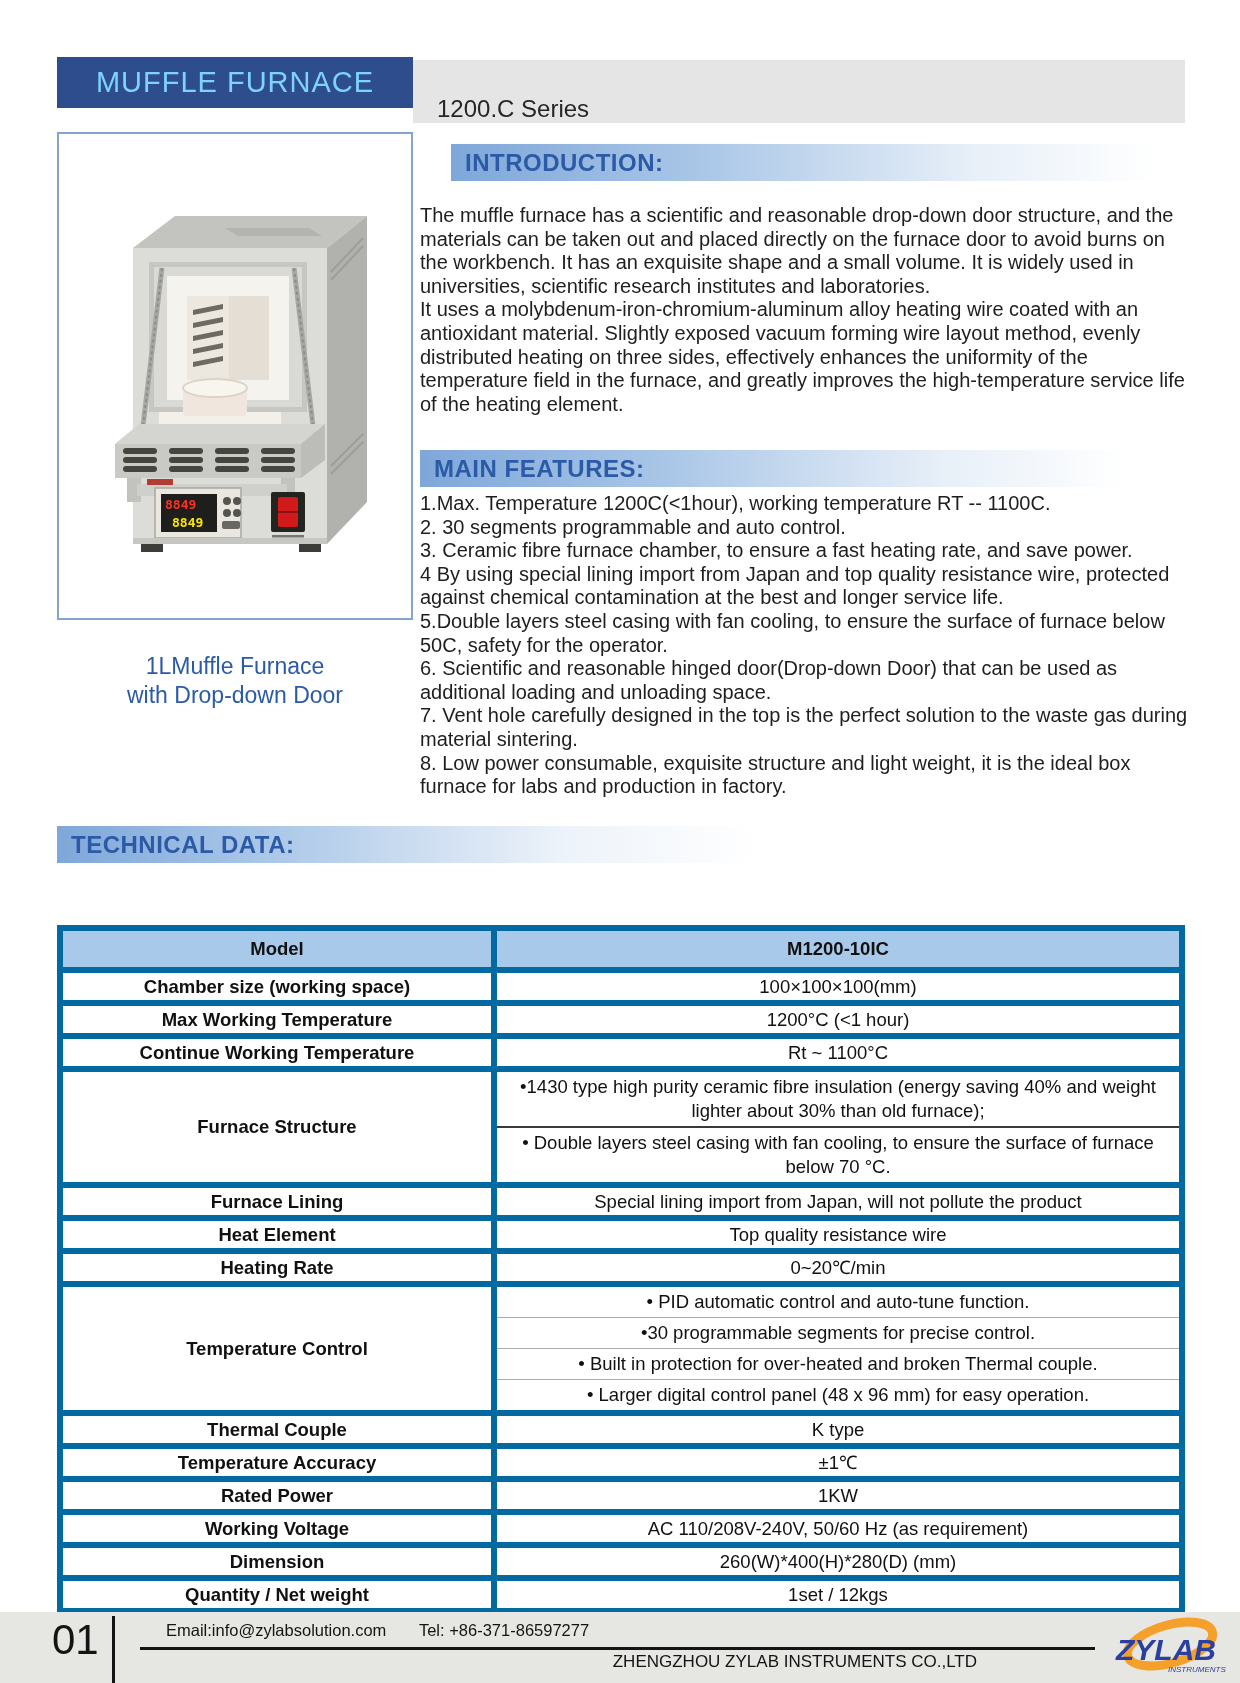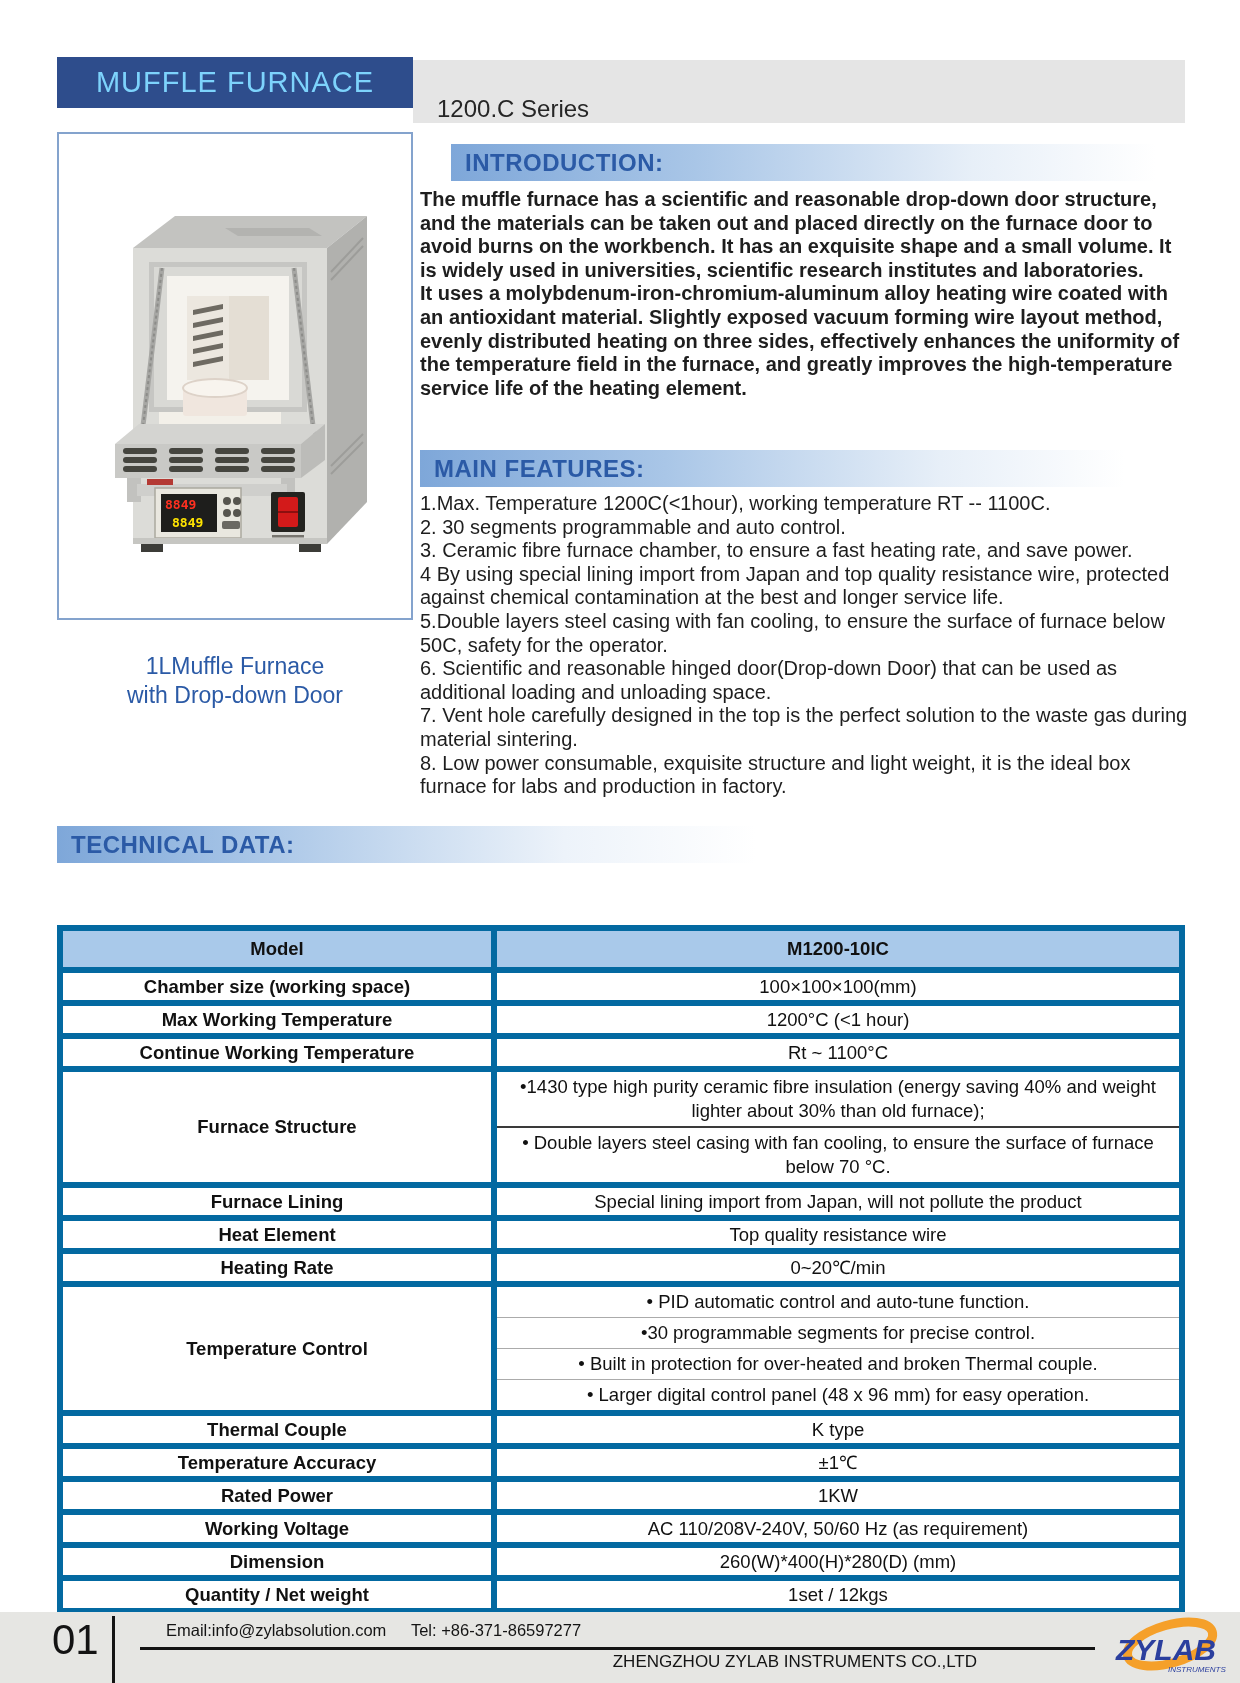--- a/index.html
+++ b/index.html
@@ -22,42 +22,42 @@
   .section-bar{height:37px;color:#2b5aa6;font-weight:bold;font-size:24px;letter-spacing:.5px;
                display:flex;align-items:center;padding-left:14px;box-sizing:border-box;
                background:linear-gradient(90deg,#7ea7d9 0%,#a9c6e7 32%,#e7eff8 68%,#ffffff 92%);}
   #intro-bar{left:420px;top:144px;width:766px;margin-left:31px;}
   #features-bar{left:420px;top:450px;width:766px;}
   #technical-bar{left:57px;top:826px;width:1128px;
                background:linear-gradient(90deg,#7ea7d9 0%,#a9c6e7 18%,#edf3fa 45%,#ffffff 62%);}
 
   
   .bodytext{font-size:20px;line-height:23.6px;color:#1e1e1e;}
-  #intro-text{left:420px;top:188px;width:772px;font-weight:bold;}
+  #intro-text{left:420px;top:204px;width:772px;}
   #features-text{left:420px;top:492px;width:772px;}
   .bodytext p{margin:0;}
 
   
   #tech-table{left:57px;top:925px;width:1128px;border-collapse:collapse;table-layout:fixed;}
   #tech-table td{border:6px solid #0369a1;font-size:18.5px;color:#111111;text-align:center;
                  padding:2.5px 8px;line-height:22px;}
   #tech-table td.lbl{font-weight:bold;width:412px;}
   #tech-table tr.hdr td{background:#a9c9ea;font-weight:bold;height:31px;}
   #tech-table td.multi{padding:0;}
   .sub{padding:3px 10px;line-height:24px;}
   .sub-fs + .sub-fs{border-top:2px solid #3a3a3a;}
   .sub-tc{padding:3px 10px;line-height:24px;}
   .sub-tc + .sub-tc{border-top:1.5px solid #ababab;}
 
   
   #footer-band{left:0;top:1612px;width:1240px;height:71px;background:#e6e6e3;}
   #page-num{left:52px;top:1616px;font-size:42px;color:#141414;}
   #footer-vline{left:112px;top:1616px;width:3px;height:67px;background:#141414;}
   #contact{left:166px;top:1621px;font-size:16.5px;color:#141414;}
-  #contact .tel{margin-left:20px;}
+  #contact .tel{margin-left:28px;}
   #footer-hline{left:140px;top:1647px;width:955px;height:2.5px;background:#141414;}
   #company{left:140px;top:1652px;width:955px;box-sizing:border-box;text-align:right;
            padding-right:118px;font-size:17px;color:#141414;}
   #logo{left:1112px;top:1614px;width:124px;height:66px;}
   svg text{font-family:"Liberation Sans",sans-serif;}
   svg text.led{font-family:"DejaVu Sans Mono",monospace;font-weight:bold;}
 </style>
 </head>
 <body>
 

